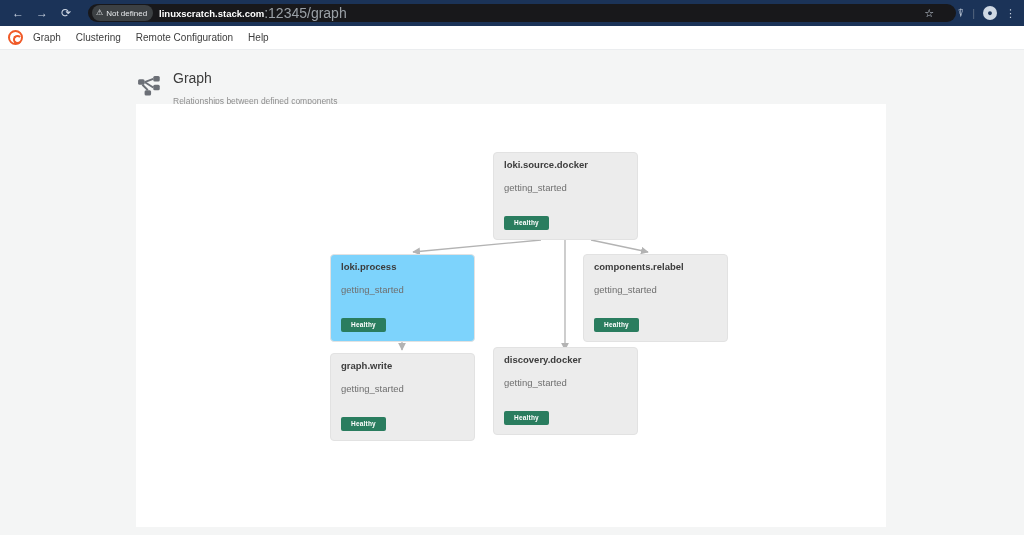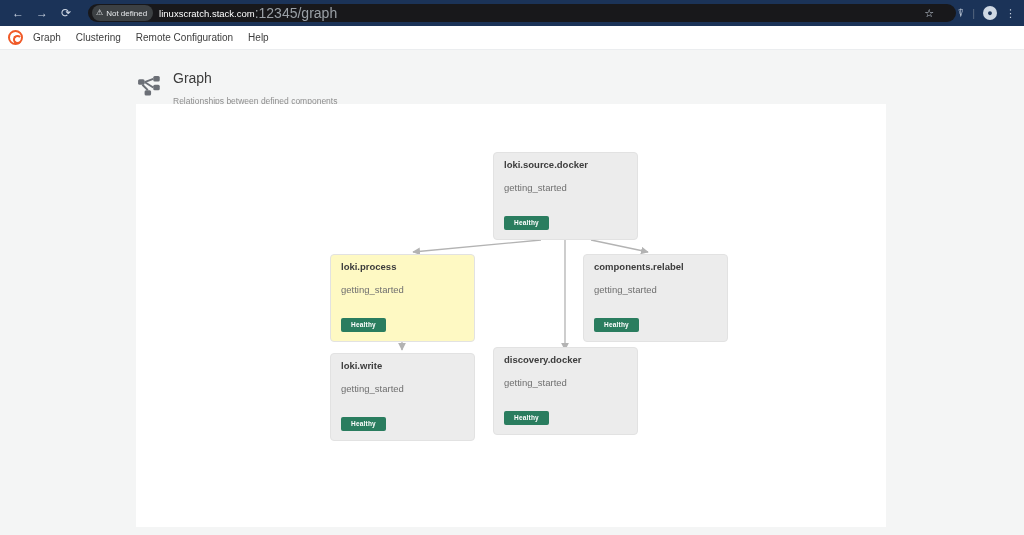--- a/index.html
+++ b/index.html
@@ -41,21 +41,21 @@
     background: #3c4043;
     border-radius: 9px;
     height: 16px;
     padding: 0 6px 0 4px;
     color: #e8eaed;
     font-size: 8px;
     white-space: nowrap;
     margin-right: 6px;
   }
   .notsecure .warn-ico { font-size: 8px; margin-right: 3px; line-height: 1; }
-  .url-host { color: #ffffff; font-size: 9.5px; white-space: nowrap; }
+  .url-host { color: #ffffff; font-size: 9.5px; white-space: nowrap; font-weight: bold; }
   .url-path { color: #9aa0a6; font-size: 14px; white-space: nowrap; }
   .chrome-right {
     display: flex; align-items: center; gap: 8px;
     position: absolute; right: 8px; top: 0; height: 26px;
   }
   .chrome-ico { color: #c9d3e0; font-size: 11px; line-height: 1; }
   .star-holder {
     position: absolute; right: 90px; top: 0; height: 26px;
     display: flex; align-items: center;
   }
@@ -206,32 +206,32 @@
       <path d="M455,136 L512,148"></path>
       <path d="M266,238 L266,246"></path>
     </g>
   </svg>
   <div class="graph-layer">
       <div class="node" style="left: 357px; top: 48px; width: 145px; height: 88px; background: rgb(236, 236, 236);">
         <div class="node-title">loki.source.docker</div>
         <div class="node-sub">getting_started</div>
         <div class="badge" style="background: rgb(42, 125, 95);">Healthy</div>
       </div>
-      <div class="node" style="left: 194px; top: 150px; width: 145px; height: 88px; background: #fef9c3;">
+      <div class="node" style="left: 194px; top: 150px; width: 145px; height: 88px; background: #7dd3fc;">
         <div class="node-title">loki.process</div>
         <div class="node-sub">getting_started</div>
         <div class="badge" style="background: rgb(42, 125, 95);">Healthy</div>
       </div>
       <div class="node" style="left: 447px; top: 150px; width: 145px; height: 88px; background: rgb(236, 236, 236);">
         <div class="node-title">components.relabel</div>
         <div class="node-sub">getting_started</div>
         <div class="badge" style="background: rgb(42, 125, 95);">Healthy</div>
       </div>
       <div class="node" style="left: 194px; top: 249px; width: 145px; height: 88px; background: rgb(236, 236, 236);">
-        <div class="node-title">loki.write</div>
+        <div class="node-title">graph.write</div>
         <div class="node-sub">getting_started</div>
         <div class="badge" style="background: rgb(42, 125, 95);">Healthy</div>
       </div>
       <div class="node" style="left: 357px; top: 243px; width: 145px; height: 88px; background: rgb(236, 236, 236);">
         <div class="node-title">discovery.docker</div>
         <div class="node-sub">getting_started</div>
         <div class="badge" style="background: rgb(42, 125, 95);">Healthy</div>
       </div>
     </div>
 </div>

